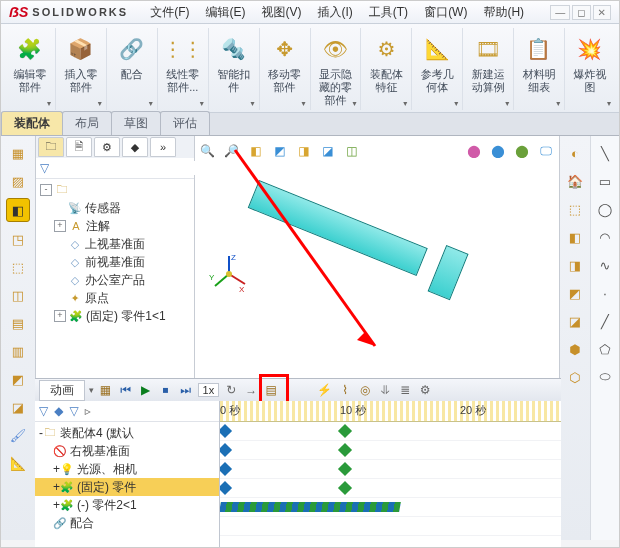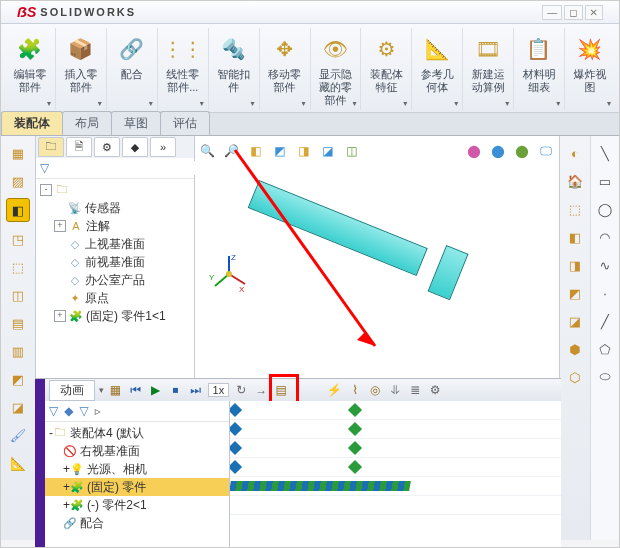--- a/index.html
+++ b/index.html
@@ -1,18 +1,18 @@
 <!DOCTYPE html>
 <html><head>
 <meta charset="utf-8">
 <style>
   html,body{margin:0;padding:0;font-family:"Microsoft YaHei",Tahoma,sans-serif;font-size:12px;background:#e8edf2;color:#333;}
   .win{width:620px;height:548px;background:#f3f4f6;position:relative;overflow:hidden;border:1px solid #ccc;box-sizing:border-box;}
   
-  .titlebar{height:22px;background:linear-gradient(#fdfdff,#eef1f7);display:flex;align-items:center;padding:0 16px;border-bottom:1px solid #c9d0da;}
+  .titlebar{height:22px;background:linear-gradient(#fdfdff,#eef1f7);display:flex;align-items:center;padding:0 8px;border-bottom:1px solid #c9d0da;}
   .sw-logo{display:flex;align-items:center;gap:4px;}
   .sw-red{color:#d0021b;font-weight:bold;font-size:14px;font-style:italic;}
   .sw-txt{font-weight:bold;letter-spacing:2px;color:#444;font-size:11px;}
   .menus{display:flex;margin-left:14px;gap:0;}
   .menus span{padding:2px 8px;}
   .win-ctrls{margin-left:auto;display:flex;gap:2px;color:#7a7a7a;font-size:10px;}
   .win-ctrls span{padding:1px 4px;border:1px solid #cfd4db;background:#f8f9fb;}
   
   .ribbon{background:linear-gradient(#f8f9fc,#e9edf3);border-bottom:1px solid #c9d0da;padding:4px 4px 2px 4px;display:flex;flex-wrap:nowrap;}
   .rgrp{display:flex;flex-direction:column;align-items:center;width:46px;padding:2px 2px;border-right:1px solid #dbe0e8;position:relative;}
@@ -47,21 +47,21 @@
   .part-rect{position:absolute;left:64px;top:44px;width:200px;height:64px;transform:rotate(22deg);transform-origin:left top;}
   .part-body{width:180px;height:28px;background:linear-gradient(#8fe9e8,#3cd0cf);border:1px solid #0a7d7c;}
   .part-head{width:22px;height:48px;background:linear-gradient(#8fe9e8,#3cd0cf);border:1px solid #0a7d7c;position:absolute;right:-22px;top:-10px;}
   .red-arrow{position:absolute;pointer-events:none;}
   .red-box{position:absolute;border:3px solid #ff0000;width:24px;height:24px;}
   
   .right-strip{width:30px;background:linear-gradient(#f2f4f8,#e7ebf1);border-left:1px solid #c7ccd4;display:flex;flex-direction:column;align-items:center;gap:6px;padding-top:6px;}
   
   .right-strip2{width:28px;background:#f6f8fb;border-left:1px solid #d7dbe2;display:flex;flex-direction:column;align-items:center;gap:6px;padding-top:6px;}
   
-  .motion{position:absolute;left:34px;right:58px;bottom:0;height:168px;background:#4c1d95;border-top:1px solid #b6bcc6;padding-left:10px;}
+  .motion{position:absolute;left:34px;right:58px;bottom:0;height:168px;background:#3b82f6;border-top:1px solid #b6bcc6;}
   .motion-hdr{height:22px;background:linear-gradient(#f4f6fa,#e3e7ee);display:flex;align-items:center;padding:0 4px;gap:4px;}
   .mh-label{background:#fff;border:1px solid #c0c6d0;padding:1px 10px;}
   .mh-ico{width:16px;height:16px;display:flex;align-items:center;justify-content:center;font-size:12px;}
   .mh-play{color:#0a7e1e;}
   .mh-1x{background:#fff;border:1px solid #c0c6d0;padding:0 4px;font-size:11px;}
   .motion-body{display:flex;height:calc(100% - 22px);}
   .mtree{width:184px;background:#fff;border-right:1px solid #c0c6d0;overflow:hidden;}
   .mtree-hdr{height:20px;border-bottom:1px solid #e0e3e9;display:flex;align-items:center;padding:0 4px;gap:6px;}
   .mtree-body{padding:2px 0;}
   .mnode{display:flex;align-items:center;height:18px;white-space:nowrap;font-size:12px;}
@@ -78,20 +78,29 @@
 </head>
 <body>
 
 <div class="win">
 
   <div class="titlebar">
     <div class="sw-logo">
       <span class="sw-red">ẞS</span>
       <span class="sw-txt">SOLIDWORKS</span>
     </div>
+    <div class="menus">
+      <span>文件(F)</span>
+      <span>编辑(E)</span>
+      <span>视图(V)</span>
+      <span>插入(I)</span>
+      <span>工具(T)</span>
+      <span>窗口(W)</span>
+      <span>帮助(H)</span>
+    </div>
     <div class="win-ctrls">
       <span>—</span>
       <span>◻</span>
       <span>✕</span>
     </div>
   </div>
 
   <div class="ribbon" id="ribbon">
       <div class="rgrp">
         <div class="ricon" style="font-size:20px;color:#c79a2f">🧩</div>
@@ -353,20 +362,25 @@
               <span>(-) 零件2&lt;1</span>
             </div>
             <div class="mnode" style="padding-left: 18px;">
               <span class="noexp"></span>
               <span class="tico" style="color:#c79a2f">🔗</span>
               <span>配合</span>
             </div>
           </div>
       </div>
       <div class="timeline">
+        <div class="time-ruler" id="ruler">
+            <span class="lab" style="left: 0px;">0 秒</span>
+            <span class="lab" style="left: 120px;">10 秒</span>
+            <span class="lab" style="left: 240px;">20 秒</span>
+          </div>
         <div id="keyrows">
             <div class="keyrow">
               <div class="diamond" style="left: 0px;"></div>
               <div class="diamond g" style="left: 120px;"></div>
             </div>
             <div class="keyrow">
               <div class="diamond" style="left: 0px;"></div>
               <div class="diamond g" style="left: 120px;"></div>
             </div>
             <div class="keyrow">

